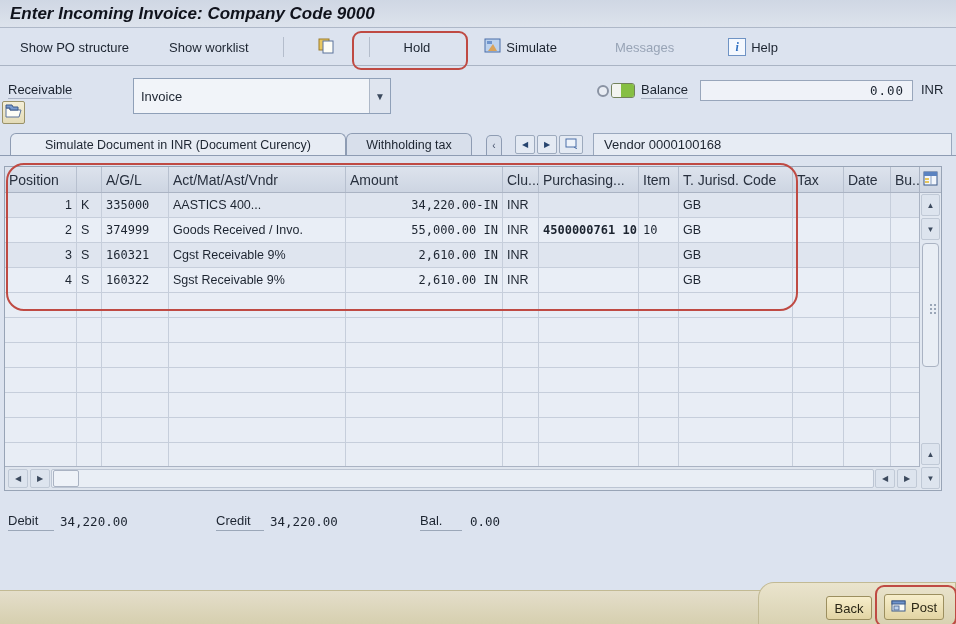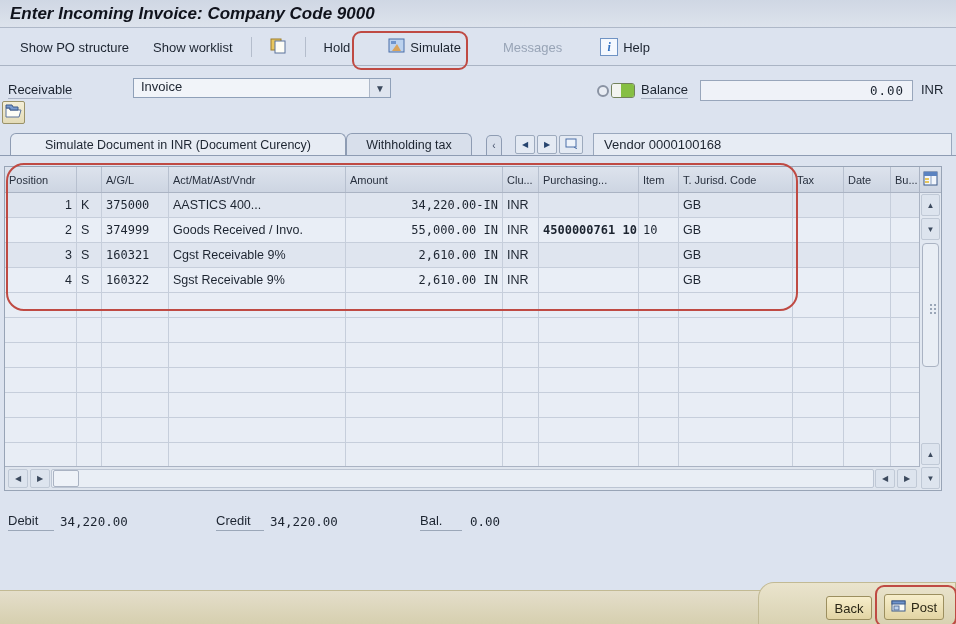--- a/index.html
+++ b/index.html
@@ -7,33 +7,33 @@
   .app{position:relative;width:956px;height:624px;background:#dce3ef;overflow:hidden;
        font-size:13px;color:#1c2430;}
   
   .titlebar{position:absolute;left:0;top:0;width:956px;height:28px;
     background:linear-gradient(#cfd7e4,#dde3ec);border-bottom:1px solid #aeb8c8;
     display:flex;align-items:center;padding-left:10px;box-sizing:border-box;}
   .titlebar span{font-size:17px;font-weight:bold;font-style:italic;color:#10131c;}
   
   .toolbar{position:absolute;left:0;top:29px;width:956px;height:37px;
     background:#dce3ef;border-bottom:1px solid #aab4c4;display:flex;align-items:center;
-    padding-left:10px;box-sizing:border-box;gap:4px;}
+    padding-left:10px;box-sizing:border-box;gap:20px;}
   .tb{background:transparent;border:1px solid transparent;font:inherit;color:#1c2430;
       padding:4px 9px;cursor:default;display:flex;align-items:center;gap:5px;}
   .tb.disabled{color:#98a4b6;}
   .sep{width:1px;height:20px;background:#b4bdcc;margin:0 4px;}
   .i-icon{display:inline-flex;width:16px;height:16px;border:1px solid #6f93c4;background:#f4f8fe;
      color:#2f6fc0;font-weight:bold;font-family:"Liberation Serif",serif;font-style:italic;
      align-items:center;justify-content:center;font-size:12px;}
   
   .label-u{border-bottom:1px solid #aab4c6;padding-bottom:1px;}
   .tx-label{position:absolute;left:8px;top:82px;}
-  .dropdown{position:absolute;left:133px;top:78px;width:258px;height:20px;background:#f1f4f9;
-    border:1px solid #8fa0b8;box-sizing:border-box;display:flex;align-items:flex-start;
+  .dropdown{position:absolute;left:133px;top:78px;width:258px;height:36px;background:#f1f4f9;
+    border:1px solid #8fa0b8;box-sizing:border-box;display:flex;align-items:center;
     padding-left:7px;}
   .dd-arrow{margin-left:auto;width:20px;height:100%;display:flex;align-items:center;
     justify-content:center;color:#3c4a5e;font-size:10px;background:#dfe5ef;border-left:1px solid #aeb8c8;}
   .led-wrap{position:absolute;left:597px;top:83px;display:flex;align-items:center;gap:2px;}
   .led-circle{width:12px;height:12px;border:2px solid #8a93a3;border-radius:50%;box-sizing:border-box;background:#e9edf4;}
   .led-pill{width:22px;height:13px;border:1px solid #72825a;border-radius:3px;overflow:hidden;display:flex;}
   .led-pill .off{width:9px;background:#f2f4f0;}
   .led-pill .on{flex:1;}
   .bal-label{position:absolute;left:641px;top:82px;}
   .bal-field{position:absolute;left:700px;top:80px;width:213px;height:21px;background:#eff2f8;
@@ -60,21 +60,21 @@
     font-size:8px;color:#27456f;padding:0;}
   .vendor-panel{position:absolute;left:593px;top:133px;width:359px;height:22px;background:#e7ecf4;
     border:1px solid #9aa8bd;border-bottom:none;box-sizing:border-box;display:flex;align-items:center;
     padding-left:10px;font-size:13px;}
   
   .table-wrap{position:absolute;left:4px;top:166px;width:938px;height:325px;
     border:1px solid #98a4b6;box-sizing:border-box;background:#e8edf5;}
   .thead{display:flex;height:26px;background:linear-gradient(#dde3ed,#cdd5e2);
     border-bottom:1px solid #aab3c3;box-sizing:border-box;}
   .th{box-sizing:border-box;border-right:1px solid #b7c0cf;display:flex;align-items:center;
-     padding:0 4px;font-size:11px;color:#28303e;overflow:hidden;white-space:nowrap;}
+     padding:0 4px;font-size:14px;color:#28303e;overflow:hidden;white-space:nowrap;}
   .tbody .tr{display:flex;height:25px;box-sizing:border-box;}
   .td{box-sizing:border-box;border-right:1px solid #c6cedb;border-bottom:1px solid #c6cedb;
      display:flex;align-items:center;padding:0 4px;font-size:12.5px;overflow:hidden;
      white-space:pre;}
   .td.right,.th.right{justify-content:flex-end;}
   .td.mono{font-family:"DejaVu Sans Mono",monospace;font-size:12px;}
   .r-odd{background:#dfe5ef;}
   .r-even{background:#e9eef6;}
   .r-empty{background:#e8edf5;}
   
@@ -228,21 +228,21 @@
         <div class="th" style="width: 40px;">Item</div>
         <div class="th" style="width: 114px;">T. Jurisd. Code</div>
         <div class="th" style="width: 51px;">Tax</div>
         <div class="th" style="width: 47px;">Date</div>
         <div class="th" style="width: 29px;">Bu...</div>
       </div>
     <div id="tbody" class="tbody">
         <div class="tr r-odd">
           <div class="td right" style="width: 72px;">1</div>
           <div class="td" style="width: 25px;">K</div>
-          <div class="td mono" style="width: 67px;">375000</div>
+          <div class="td mono" style="width: 67px;">335000</div>
           <div class="td" style="width: 177px;">AASTICS 400...</div>
           <div class="td right mono" style="width: 157px;">34,220.00-IN</div>
           <div class="td" style="width: 36px;">INR</div>
           <div class="td mono" style="width: 100px;"></div>
           <div class="td mono" style="width: 40px;"></div>
           <div class="td" style="width: 114px;">GB</div>
           <div class="td" style="width: 51px;"></div>
           <div class="td" style="width: 47px;"></div>
           <div class="td" style="width: 29px;"></div>
         </div>

